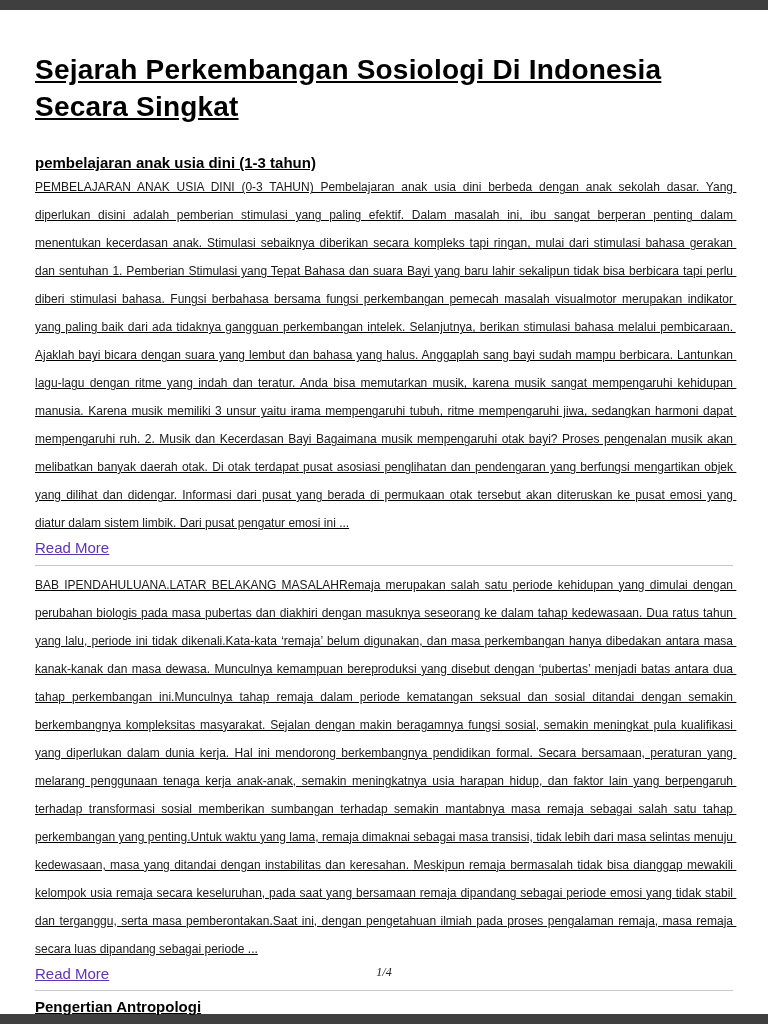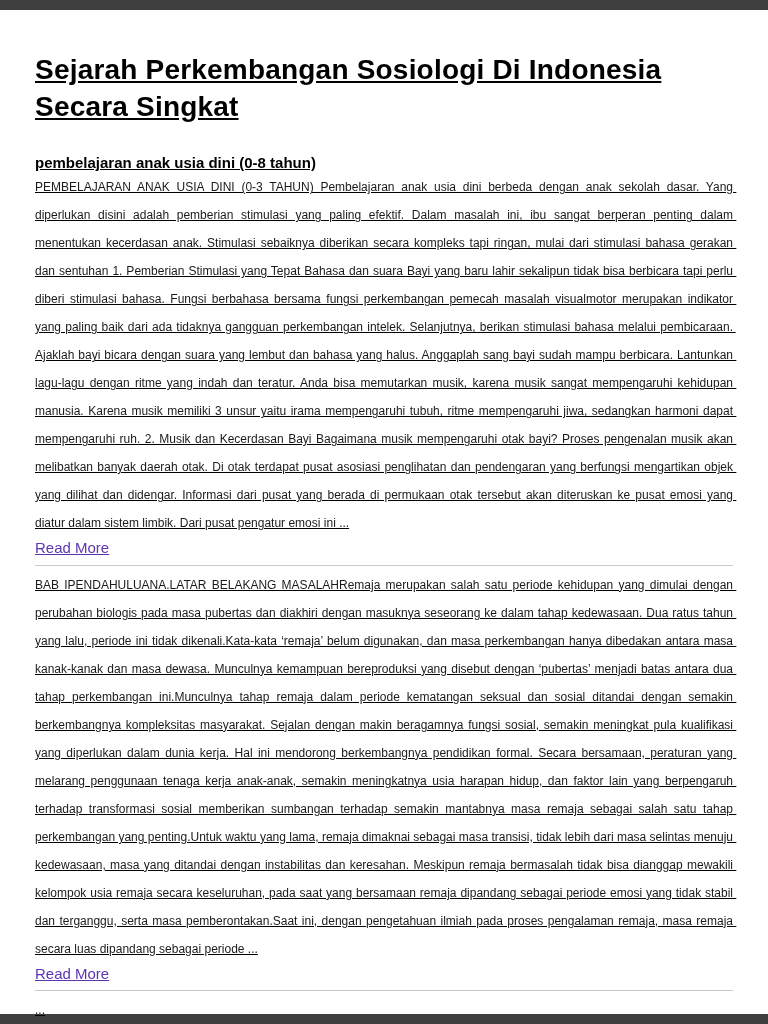--- a/index.html
+++ b/index.html
@@ -82,32 +82,34 @@
 </style>
 </head>
 <body>
 
 <div class="viewport">
   <div class="page">
 
     <h1 class="doc-title">Sejarah Perkembangan Sosiologi Di Indonesia Secara Singkat</h1>
 
     <section>
-      <h2 class="section-heading">pembelajaran anak usia dini (0-8 tahun)</h2>
+      <h2 class="section-heading">pembelajaran anak usia dini (1-3 tahun)</h2>
       <p class="section-body">PEMBELAJARAN ANAK USIA DINI (0-3 TAHUN) Pembelajaran anak usia dini berbeda dengan anak sekolah dasar. Yang diperlukan disini adalah pemberian stimulasi yang paling efektif. Dalam masalah ini, ibu sangat berperan penting dalam menentukan kecerdasan anak. Stimulasi sebaiknya diberikan secara kompleks tapi ringan, mulai dari stimulasi bahasa gerakan dan sentuhan 1. Pemberian Stimulasi yang Tepat Bahasa dan suara Bayi yang baru lahir sekalipun tidak bisa berbicara tapi perlu diberi stimulasi bahasa. Fungsi berbahasa bersama fungsi perkembangan pemecah masalah visualmotor merupakan indikator yang paling baik dari ada tidaknya gangguan perkembangan intelek. Selanjutnya, berikan stimulasi bahasa melalui pembicaraan. Ajaklah bayi bicara dengan suara yang lembut dan bahasa yang halus. Anggaplah sang bayi sudah mampu berbicara. Lantunkan lagu-lagu dengan ritme yang indah dan teratur. Anda bisa memutarkan musik, karena musik sangat mempengaruhi kehidupan manusia. Karena musik memiliki 3 unsur yaitu irama mempengaruhi tubuh, ritme mempengaruhi jiwa, sedangkan harmoni dapat mempengaruhi ruh. 2. Musik dan Kecerdasan Bayi Bagaimana musik mempengaruhi otak bayi? Proses pengenalan musik akan melibatkan banyak daerah otak. Di otak terdapat pusat asosiasi penglihatan dan pendengaran yang berfungsi mengartikan objek yang dilihat dan didengar. Informasi dari pusat yang berada di permukaan otak tersebut akan diteruskan ke pusat emosi yang diatur dalam sistem limbik. Dari pusat pengatur emosi ini ...</p>
       <a href="#" class="read-more">Read More</a>
       <hr class="section-divider">
     </section>
 
     <section>
       <p class="section-body">BAB IPENDAHULUANA.LATAR BELAKANG MASALAHRemaja merupakan salah satu periode kehidupan yang dimulai dengan perubahan biologis pada masa pubertas dan diakhiri dengan masuknya seseorang ke dalam tahap kedewasaan. Dua ratus tahun yang lalu, periode ini tidak dikenali.Kata-kata ‘remaja’ belum digunakan, dan masa perkembangan hanya dibedakan antara masa kanak-kanak dan masa dewasa. Munculnya kemampuan bereproduksi yang disebut dengan ‘pubertas’ menjadi batas antara dua tahap perkembangan ini.Munculnya tahap remaja dalam periode kematangan seksual dan sosial ditandai dengan semakin berkembangnya kompleksitas masyarakat. Sejalan dengan makin beragamnya fungsi sosial, semakin meningkat pula kualifikasi yang diperlukan dalam dunia kerja. Hal ini mendorong berkembangnya pendidikan formal. Secara bersamaan, peraturan yang melarang penggunaan tenaga kerja anak-anak, semakin meningkatnya usia harapan hidup, dan faktor lain yang berpengaruh terhadap transformasi sosial memberikan sumbangan terhadap semakin mantabnya masa remaja sebagai salah satu tahap perkembangan yang penting.Untuk waktu yang lama, remaja dimaknai sebagai masa transisi, tidak lebih dari masa selintas menuju kedewasaan, masa yang ditandai dengan instabilitas dan keresahan. Meskipun remaja bermasalah tidak bisa dianggap mewakili kelompok usia remaja secara keseluruhan, pada saat yang bersamaan remaja dipandang sebagai periode emosi yang tidak stabil dan terganggu, serta masa pemberontakan.Saat ini, dengan pengetahuan ilmiah pada proses pengalaman remaja, masa remaja secara luas dipandang sebagai periode ...</p>
       <a href="#" class="read-more">Read More</a>
       <hr class="section-divider">
     </section>
 
     <section>
+      <h2 class="section-heading">Pengertian Antropologi</h2>
       <p class="section-body">...</p>
       <a href="#" class="read-more">Read More</a>
       
     </section>
 
+    <div class="page-footer">1/4</div>
   </div>
 </div>
 
 </body></html>

